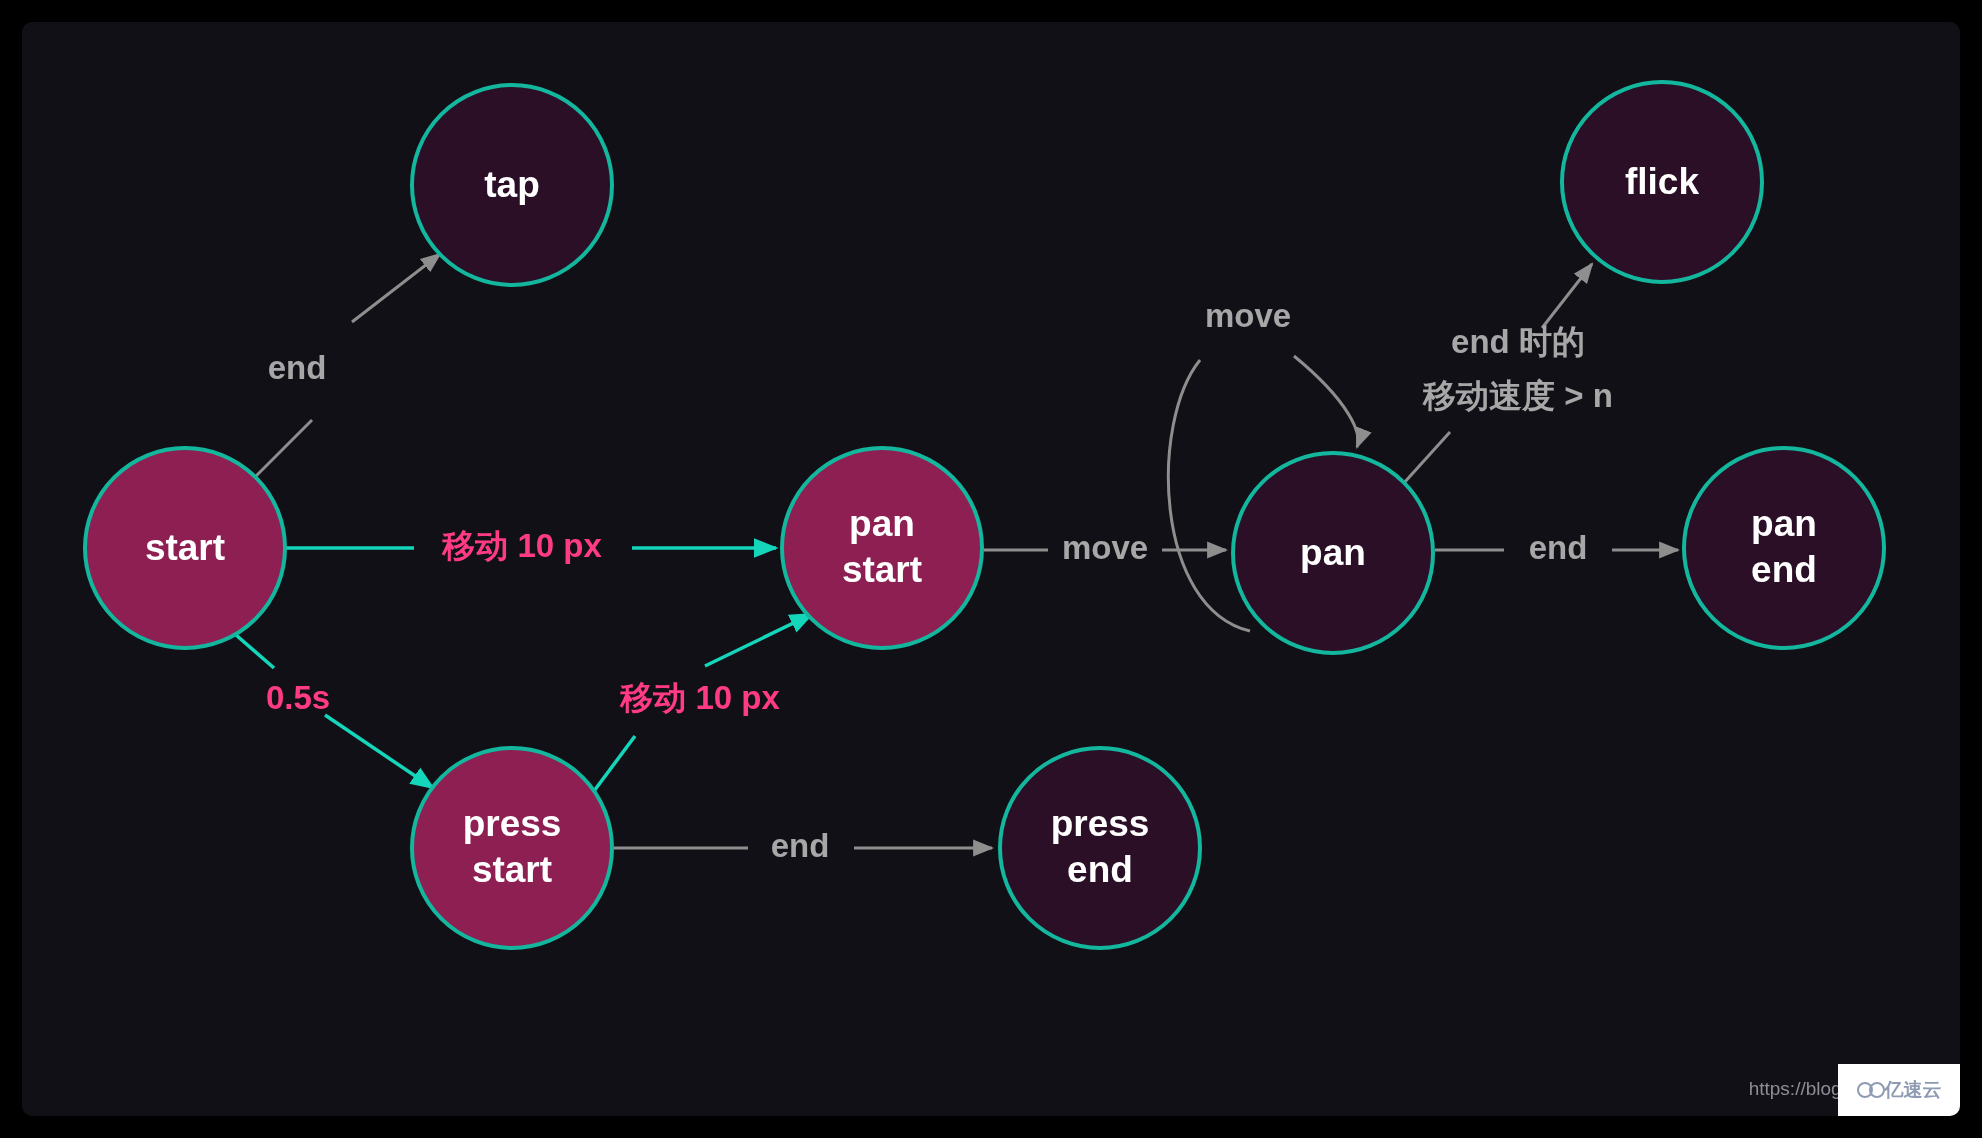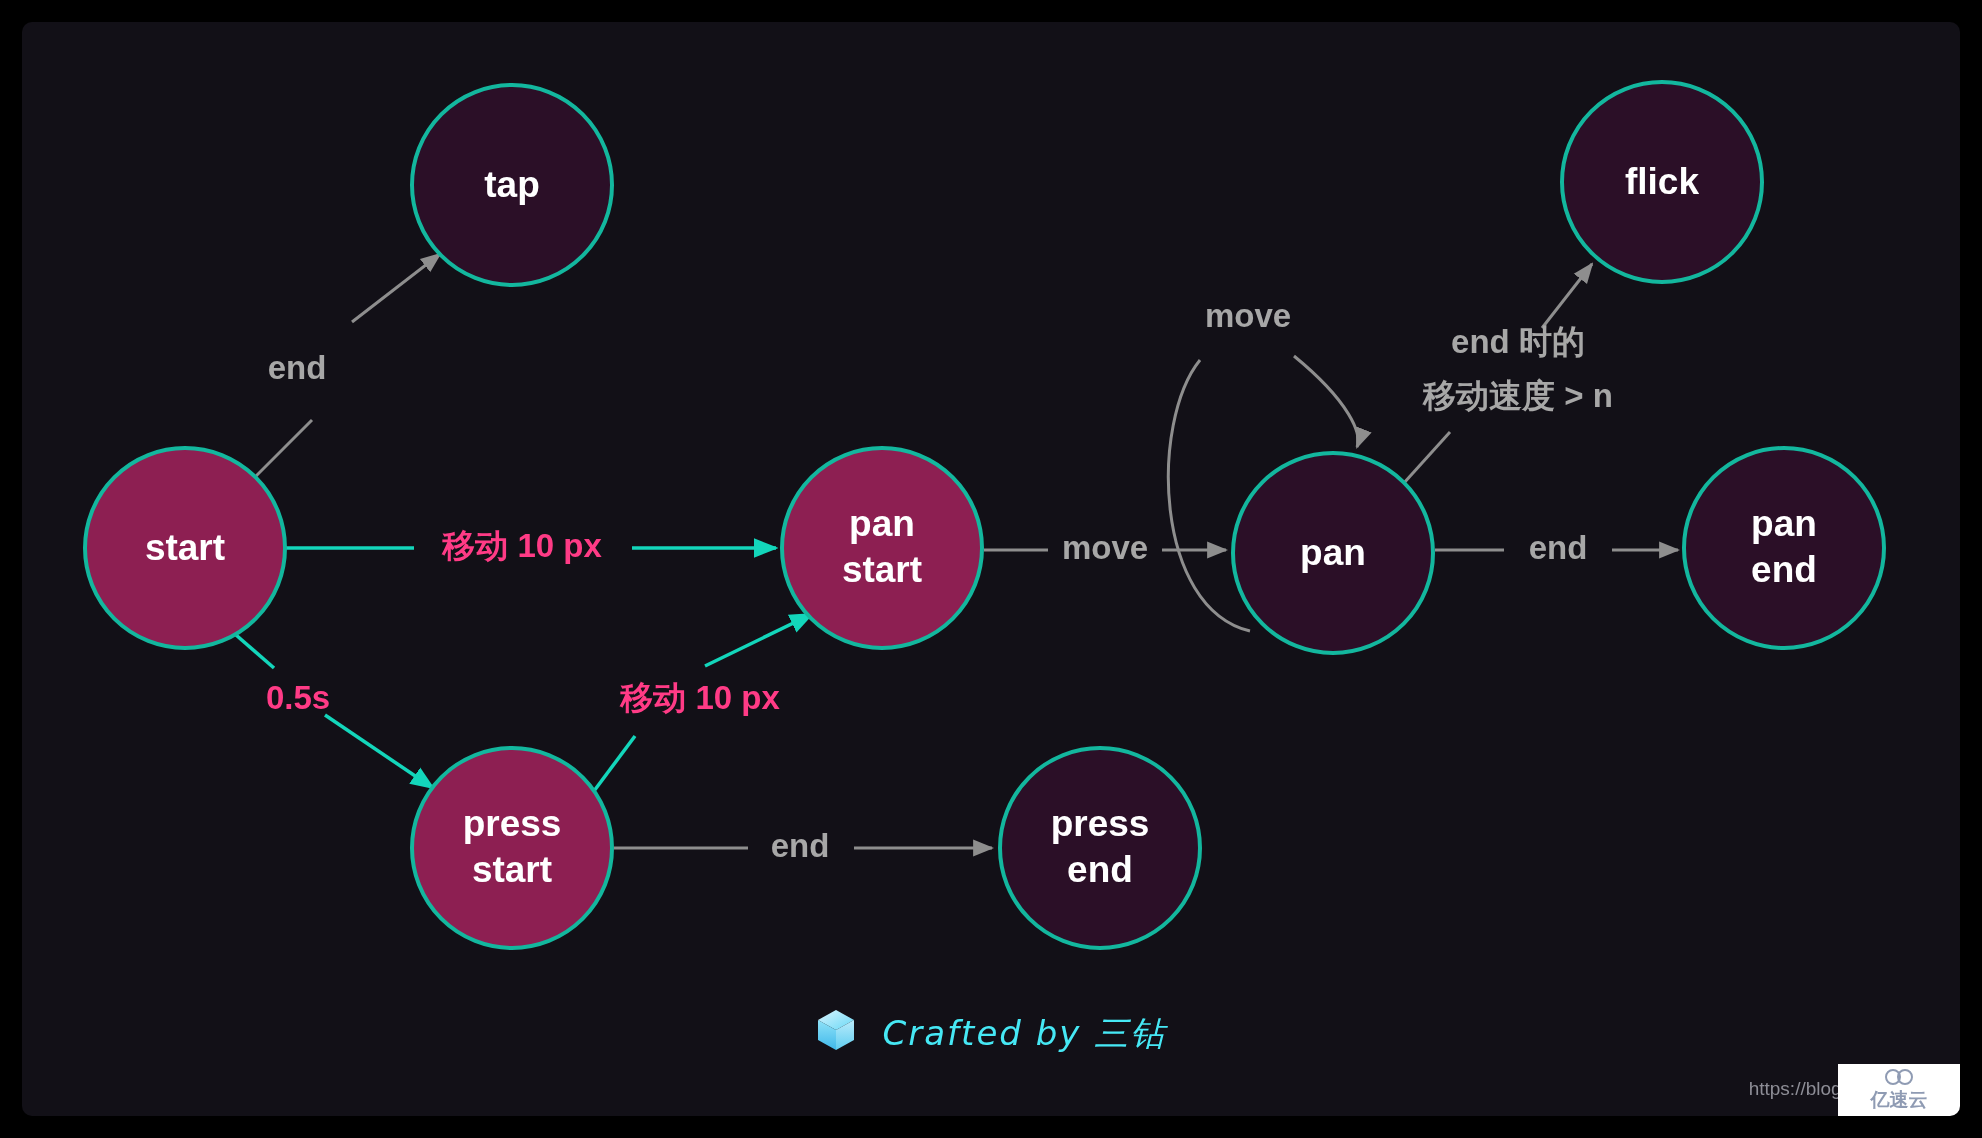--- a/index.html
+++ b/index.html
@@ -94,21 +94,20 @@
   .corner-badge {
     position: absolute;
     right: 0px;
     bottom: 0px;
     width: 122px;
     height: 52px;
     background: #ffffff;
     display: flex;
     align-items: center;
     justify-content: center;
-    flex-direction: column;
   }
   .corner-badge .badge-mark {
     width: 28px;
     height: 20px;
   }
   .corner-badge .badge-text {
     color: #8f9bb3;
     font-size: 19px;
     font-family: "DejaVu Sans", sans-serif;
     font-weight: bold;
@@ -235,30 +234,20 @@
         <text class="node-label" x="1640" y="162">flick</text>
       </g>
 
       <g>
         <circle cx="1762" cy="526" r="100" fill="#2b0f27" stroke="#13b79e" stroke-width="4"></circle>
         <text class="node-label" x="1762" y="504">pan</text>
         <text class="node-label" x="1762" y="550">end</text>
       </g>
     </svg>
 
-    <div class="credit">
-      <span class="cube">
-        <svg width="40" height="44" viewBox="0 0 40 44">
-          <polygon points="20,2 38,12 20,22 2,12" fill="url(#cubeGradA)"></polygon>
-          <polygon points="2,12 20,22 20,42 2,32" fill="url(#cubeGradB)"></polygon>
-          <polygon points="38,12 38,32 20,42 20,22" fill="url(#cubeGradC)"></polygon>
-        </svg>
-      </span>
-      <span class="credit-text">Crafted by 三钻</span>
-    </div>
 
     <div class="url-watermark">https://blog.csdn.net/</div>
 
     <div class="corner-badge">
       <span class="badge-mark">
         <svg width="28" height="20" viewBox="0 0 28 20">
           <circle cx="8" cy="10" r="7" fill="none" stroke="#8f9bb3" stroke-width="2"></circle>
           <circle cx="20" cy="10" r="7" fill="none" stroke="#8f9bb3" stroke-width="2"></circle>
         </svg>
       </span>

